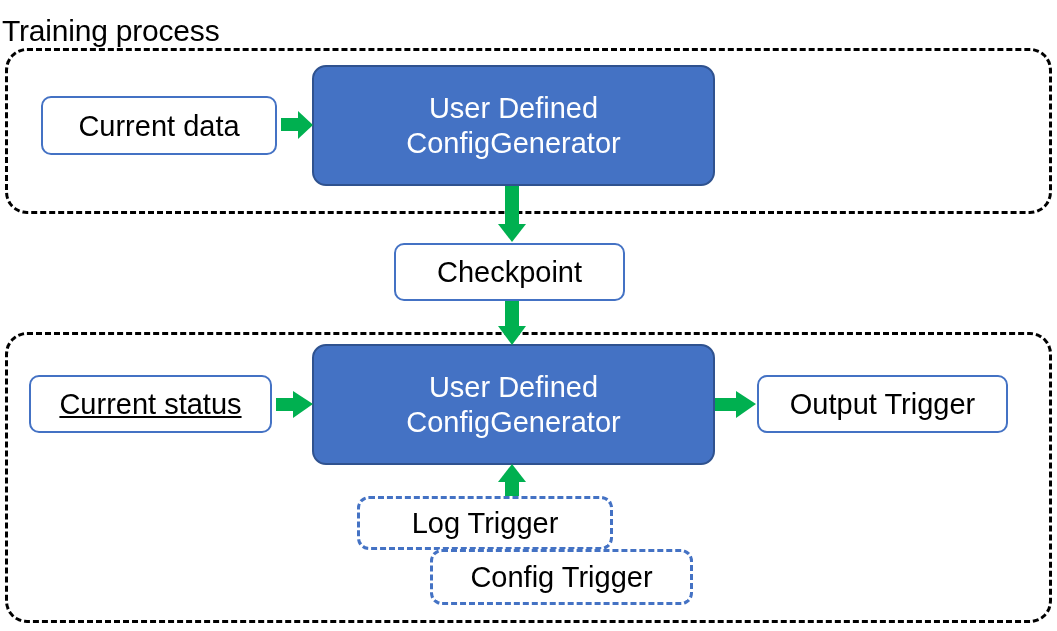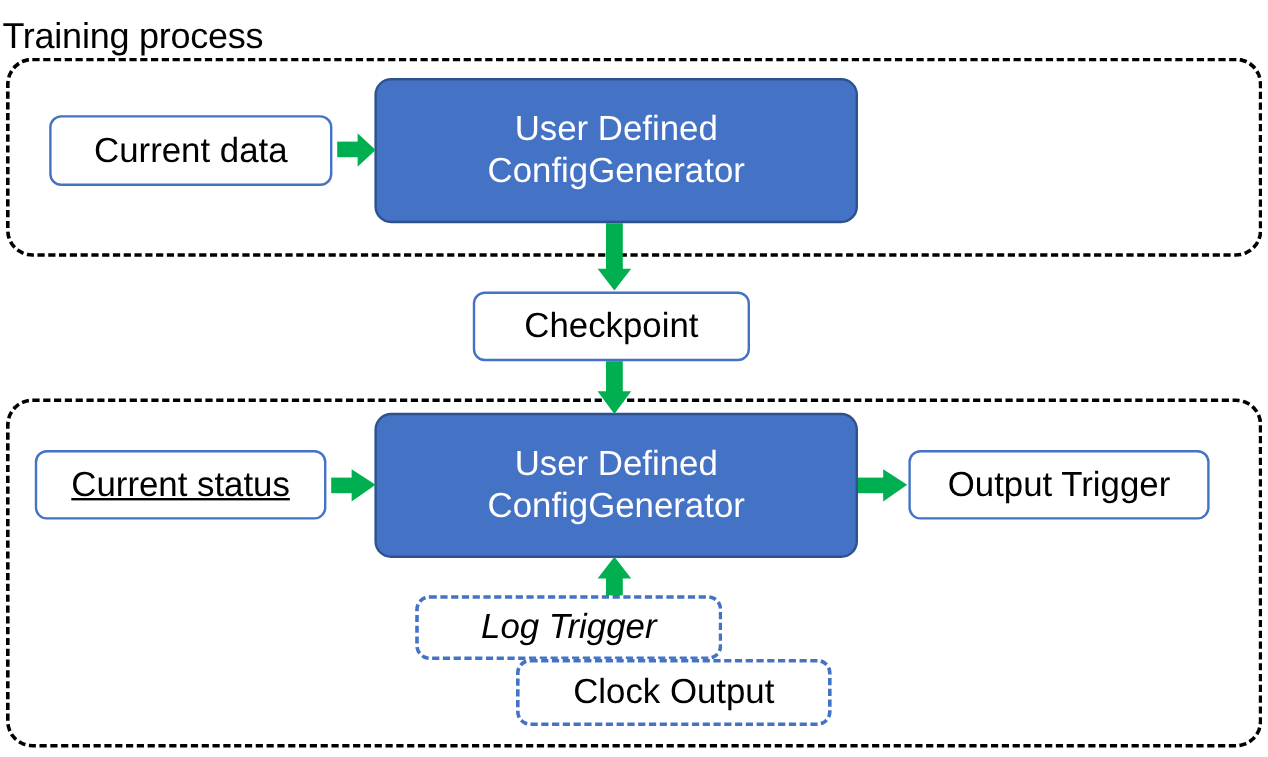--- a/index.html
+++ b/index.html
@@ -88,21 +88,21 @@
     border-radius: 12px;
     background: #ffffff;
     display: flex;
     align-items: center;
     justify-content: center;
     color: #000000;
     font-size: 29px;
     line-height: 32px;
     white-space: nowrap;
   }
-  #node-log-trigger   { left: 346px; top: 496px; width: 256px; height: 54px; z-index: 3; font-style: italic; }
+  #node-log-trigger   { left: 357px; top: 496px; width: 256px; height: 54px; z-index: 3; }
   #node-clock-trigger { left: 430px; top: 549px; width: 263px; height: 56px; z-index: 4; }
 
   
   #arrow-layer {
     position: absolute;
     left: 0; top: 0;
     width: 1057px;
     height: 631px;
     pointer-events: none;
     z-index: 2;
@@ -144,21 +144,21 @@
 
   <div class="node-box" id="node-output-config">
     <span>Output Trigger</span>
   </div>
 
   <div class="trigger-box" id="node-log-trigger">
     <span>Log Trigger</span>
   </div>
 
   <div class="trigger-box" id="node-clock-trigger">
-    <span>Clock Output</span>
+    <span>Config Trigger</span>
   </div>
 
   <svg id="arrow-layer" viewBox="0 0 1057 631" width="1057" height="631">
 
     <g>
       <rect x="281" y="118" width="21" height="13" fill="#00B050"></rect>
       <polygon points="298,111 313,125 298,139" fill="#00B050"></polygon>
     </g>
 
     <g>

